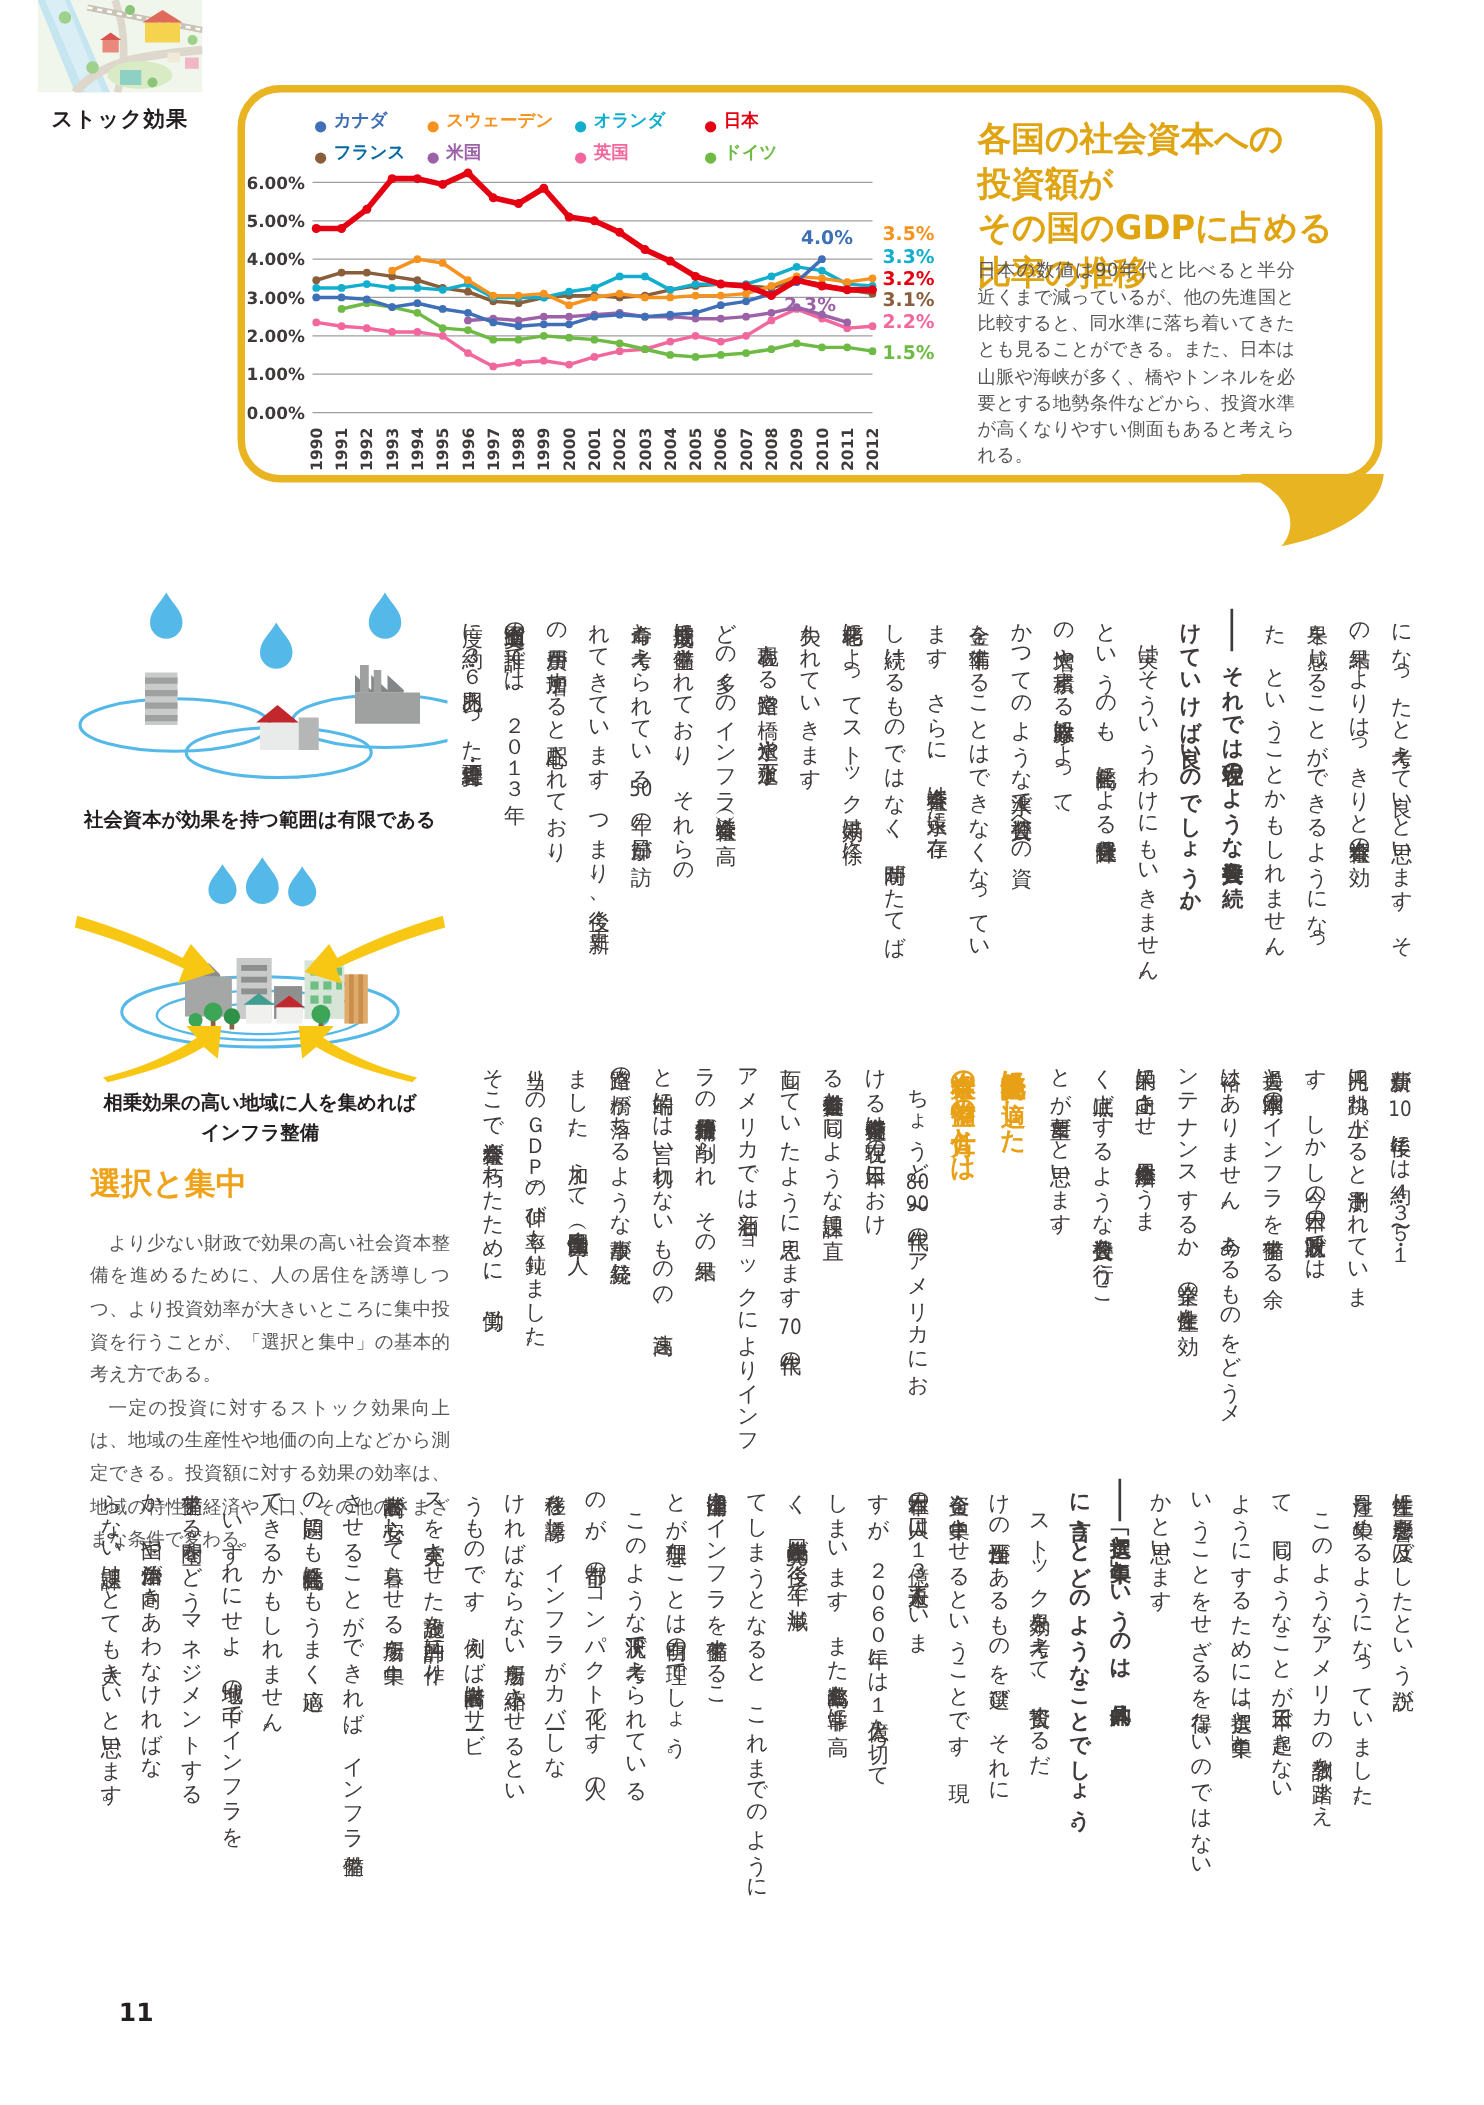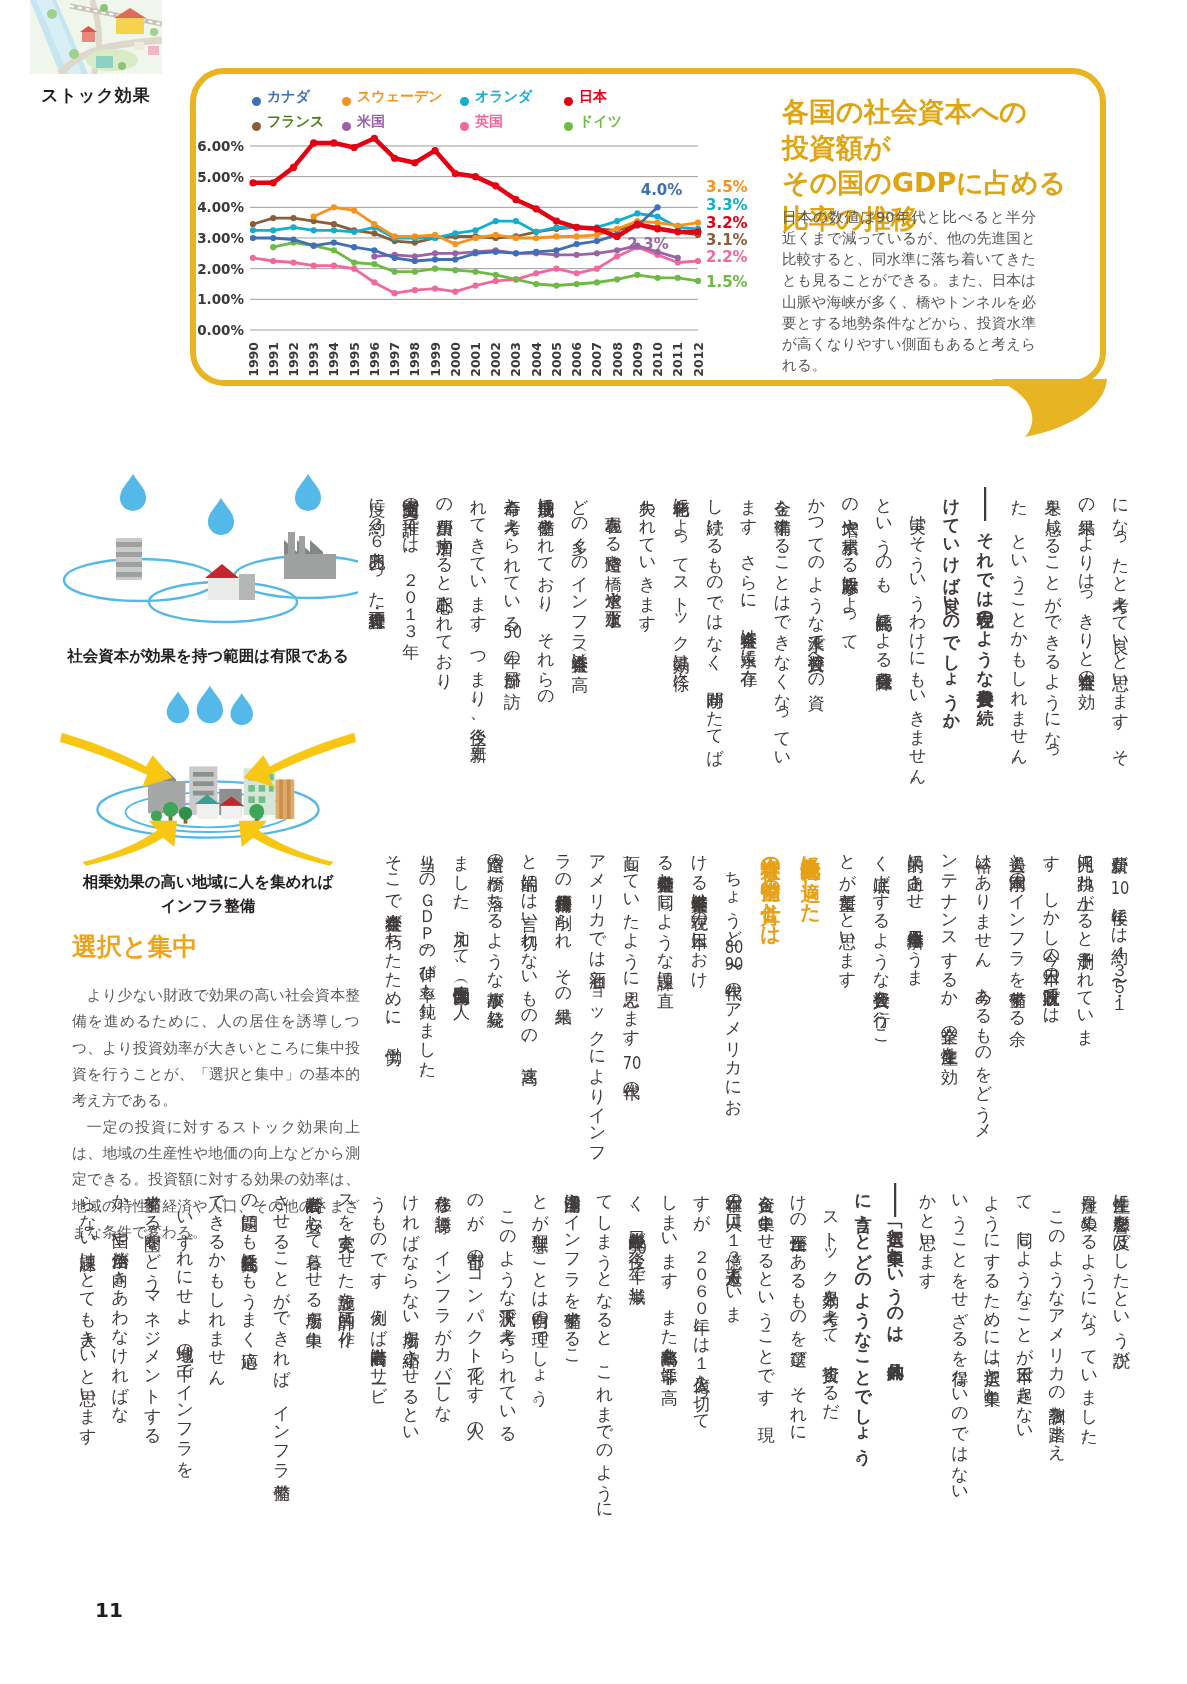--- a/index.html
+++ b/index.html
@@ -97,21 +97,21 @@
       <div class="legend-item">
         <span class="legend-dot" style="background: rgb(19, 174, 206);"></span>
         <span style="color: rgb(19, 174, 206);">オランダ</span>
       </div>
       <div class="legend-item">
         <span class="legend-dot" style="background: rgb(229, 1, 18);"></span>
         <span style="color: rgb(229, 1, 18);">日本</span>
       </div>
       <div class="legend-item">
         <span class="legend-dot" style="background: rgb(138, 93, 59);"></span>
-        <span style="color: #4d7c0f;">フランス</span>
+        <span style="color: #0369a1;">フランス</span>
       </div>
       <div class="legend-item">
         <span class="legend-dot" style="background: rgb(155, 98, 167);"></span>
         <span style="color: rgb(155, 98, 167);">米国</span>
       </div>
       <div class="legend-item">
         <span class="legend-dot" style="background: rgb(242, 103, 157);"></span>
         <span style="color: rgb(242, 103, 157);">英国</span>
       </div>
       <div class="legend-item">

